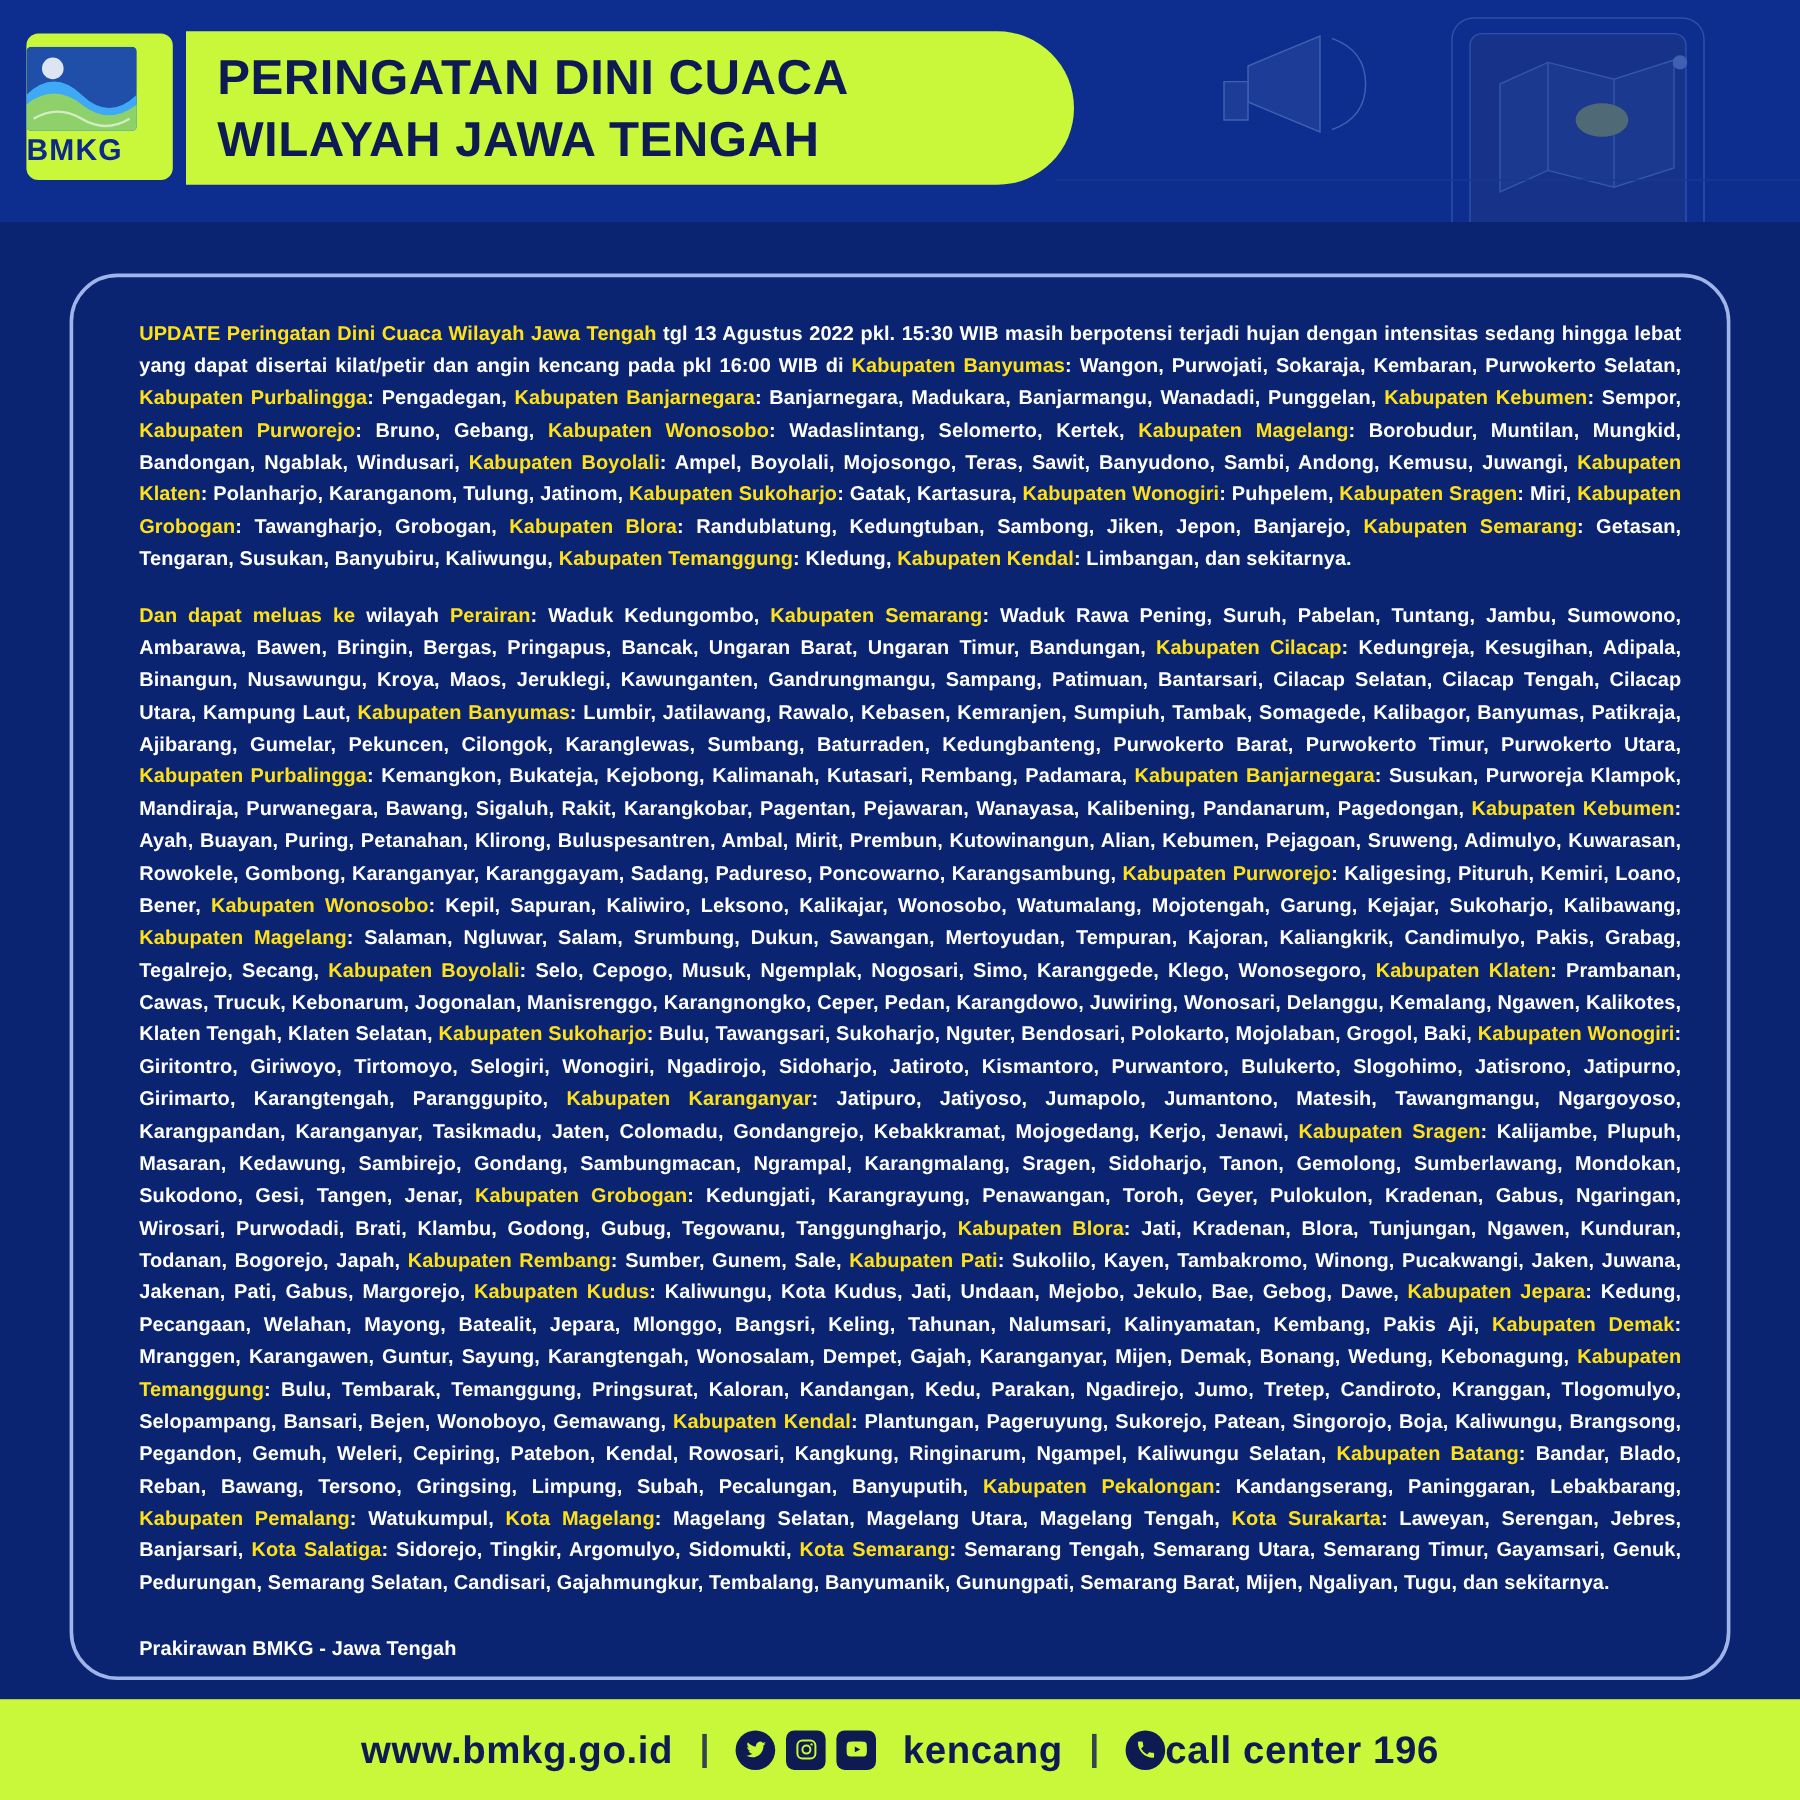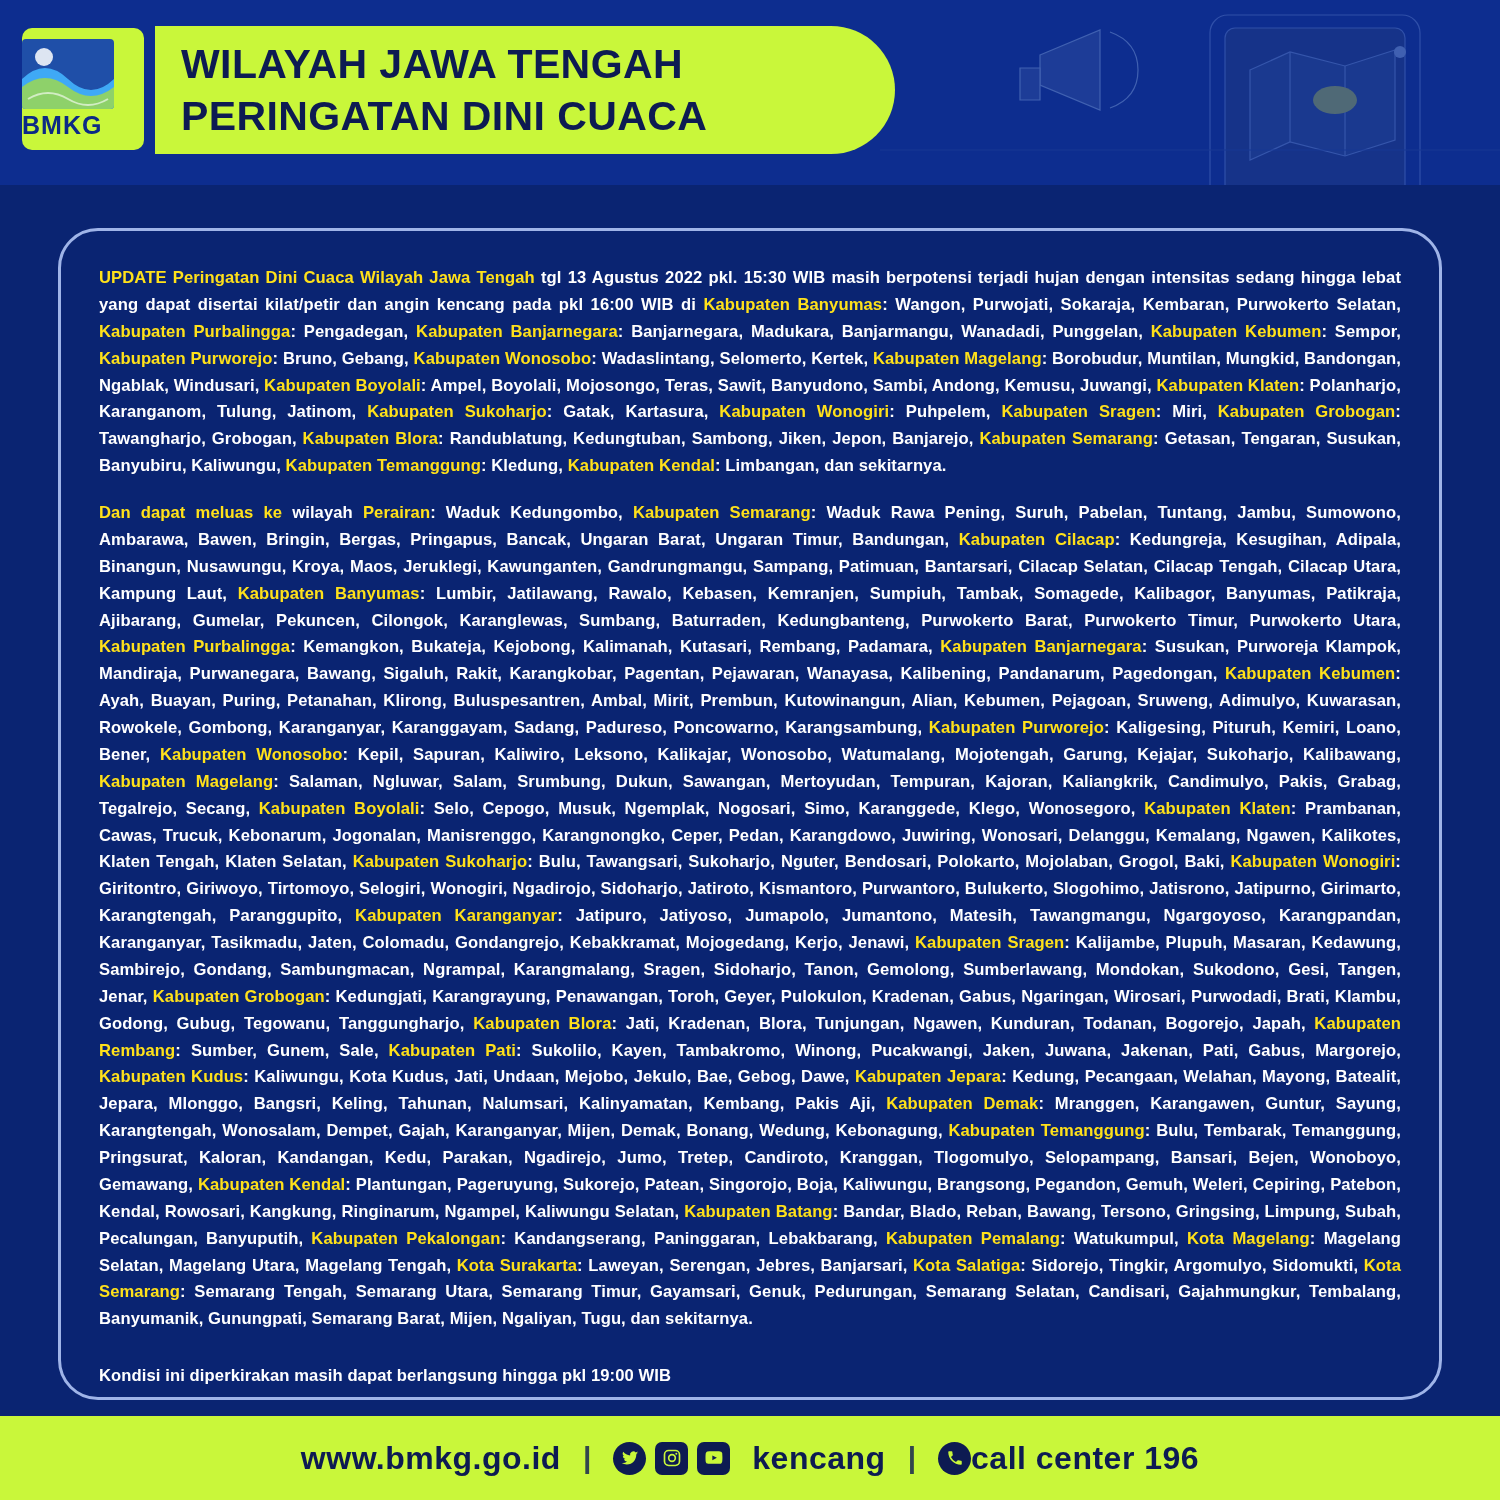--- a/index.html
+++ b/index.html
@@ -79,21 +79,21 @@
     border: 3px solid #9fb4e8;
     border-radius: 40px;
     padding: 34px 38px 10px 38px;
   }
   .para {
     color: #ffffff;
     font-size: 16.6px;
     line-height: 1.62;
     text-align: justify;
     font-weight: bold;
-    margin: 0 0 20px 0;
+    margin: 0 0 20px 17px;
     letter-spacing: 0.1px;
   }
   .hl { color: #ffe11a; }
   .para.closing { margin-top: 30px; margin-bottom: 18px; }
   .para.sign { margin-top: 28px; }
 
   
   .footer {
     position: absolute;
     left: 0; bottom: 0;
@@ -148,29 +148,28 @@
       <rect x="0" y="0" width="92" height="70" fill="#1f4fa8"></rect>
       <path d="M0 40 q 23 -22 46 0 q 23 22 46 0 l0 30 l-92 0 z" fill="#3fa9f5"></path>
       <path d="M0 48 q 23 -18 46 0 q 23 18 46 0 l0 22 l-92 0 z" fill="#8ed16a"></path>
       <circle cx="22" cy="18" r="9" fill="#ffffff" opacity="0.85"></circle>
       <path d="M6 60 q 20 -12 40 0 q 20 12 40 0" stroke="#ffffff" stroke-width="2" fill="none" opacity="0.6"></path>
     </svg>
     <div class="logo-text">BMKG</div>
   </div>
 
   <div class="title-pill">
+    <div class="line">PERINGATAN DINI CUACA</div>
     <div class="line">WILAYAH JAWA TENGAH</div>
-    <div class="line">PERINGATAN DINI CUACA</div>
   </div>
 </div>
 
 <div class="card">
   <p class="para" id="p1"><span class="hl">UPDATE Peringatan Dini Cuaca Wilayah Jawa Tengah</span><span> tgl 13 Agustus 2022 pkl. 15:30 WIB masih berpotensi terjadi hujan dengan intensitas sedang hingga lebat yang dapat disertai kilat/petir dan angin kencang pada pkl 16:00 WIB di </span><span class="hl">Kabupaten Banyumas</span><span>: Wangon, Purwojati, Sokaraja, Kembaran, Purwokerto Selatan, </span><span class="hl">Kabupaten Purbalingga</span><span>: Pengadegan, </span><span class="hl">Kabupaten Banjarnegara</span><span>: Banjarnegara, Madukara, Banjarmangu, Wanadadi, Punggelan, </span><span class="hl">Kabupaten Kebumen</span><span>: Sempor, </span><span class="hl">Kabupaten Purworejo</span><span>: Bruno, Gebang, </span><span class="hl">Kabupaten Wonosobo</span><span>: Wadaslintang, Selomerto, Kertek, </span><span class="hl">Kabupaten Magelang</span><span>: Borobudur, Muntilan, Mungkid, Bandongan, Ngablak, Windusari, </span><span class="hl">Kabupaten Boyolali</span><span>: Ampel, Boyolali, Mojosongo, Teras, Sawit, Banyudono, Sambi, Andong, Kemusu, Juwangi, </span><span class="hl">Kabupaten Klaten</span><span>: Polanharjo, Karanganom, Tulung, Jatinom, </span><span class="hl">Kabupaten Sukoharjo</span><span>: Gatak, Kartasura, </span><span class="hl">Kabupaten Wonogiri</span><span>: Puhpelem, </span><span class="hl">Kabupaten Sragen</span><span>: Miri, </span><span class="hl">Kabupaten Grobogan</span><span>: Tawangharjo, Grobogan, </span><span class="hl">Kabupaten Blora</span><span>: Randublatung, Kedungtuban, Sambong, Jiken, Jepon, Banjarejo, </span><span class="hl">Kabupaten Semarang</span><span>: Getasan, Tengaran, Susukan, Banyubiru, Kaliwungu, </span><span class="hl">Kabupaten Temanggung</span><span>: Kledung, </span><span class="hl">Kabupaten Kendal</span><span>: Limbangan, dan sekitarnya.</span></p>
   <p class="para" id="p2"><span class="hl">Dan dapat meluas ke</span><span> wilayah </span><span class="hl">Perairan</span><span>: Waduk Kedungombo, </span><span class="hl">Kabupaten Semarang</span><span>: Waduk Rawa Pening, Suruh, Pabelan, Tuntang, Jambu, Sumowono, Ambarawa, Bawen, Bringin, Bergas, Pringapus, Bancak, Ungaran Barat, Ungaran Timur, Bandungan, </span><span class="hl">Kabupaten Cilacap</span><span>: Kedungreja, Kesugihan, Adipala, Binangun, Nusawungu, Kroya, Maos, Jeruklegi, Kawunganten, Gandrungmangu, Sampang, Patimuan, Bantarsari, Cilacap Selatan, Cilacap Tengah, Cilacap Utara, Kampung Laut, </span><span class="hl">Kabupaten Banyumas</span><span>: Lumbir, Jatilawang, Rawalo, Kebasen, Kemranjen, Sumpiuh, Tambak, Somagede, Kalibagor, Banyumas, Patikraja, Ajibarang, Gumelar, Pekuncen, Cilongok, Karanglewas, Sumbang, Baturraden, Kedungbanteng, Purwokerto Barat, Purwokerto Timur, Purwokerto Utara, </span><span class="hl">Kabupaten Purbalingga</span><span>: Kemangkon, Bukateja, Kejobong, Kalimanah, Kutasari, Rembang, Padamara, </span><span class="hl">Kabupaten Banjarnegara</span><span>: Susukan, Purworeja Klampok, Mandiraja, Purwanegara, Bawang, Sigaluh, Rakit, Karangkobar, Pagentan, Pejawaran, Wanayasa, Kalibening, Pandanarum, Pagedongan, </span><span class="hl">Kabupaten Kebumen</span><span>: Ayah, Buayan, Puring, Petanahan, Klirong, Buluspesantren, Ambal, Mirit, Prembun, Kutowinangun, Alian, Kebumen, Pejagoan, Sruweng, Adimulyo, Kuwarasan, Rowokele, Gombong, Karanganyar, Karanggayam, Sadang, Padureso, Poncowarno, Karangsambung, </span><span class="hl">Kabupaten Purworejo</span><span>: Kaligesing, Pituruh, Kemiri, Loano, Bener, </span><span class="hl">Kabupaten Wonosobo</span><span>: Kepil, Sapuran, Kaliwiro, Leksono, Kalikajar, Wonosobo, Watumalang, Mojotengah, Garung, Kejajar, Sukoharjo, Kalibawang, </span><span class="hl">Kabupaten Magelang</span><span>: Salaman, Ngluwar, Salam, Srumbung, Dukun, Sawangan, Mertoyudan, Tempuran, Kajoran, Kaliangkrik, Candimulyo, Pakis, Grabag, Tegalrejo, Secang, </span><span class="hl">Kabupaten Boyolali</span><span>: Selo, Cepogo, Musuk, Ngemplak, Nogosari, Simo, Karanggede, Klego, Wonosegoro, </span><span class="hl">Kabupaten Klaten</span><span>: Prambanan, Cawas, Trucuk, Kebonarum, Jogonalan, Manisrenggo, Karangnongko, Ceper, Pedan, Karangdowo, Juwiring, Wonosari, Delanggu, Kemalang, Ngawen, Kalikotes, Klaten Tengah, Klaten Selatan, </span><span class="hl">Kabupaten Sukoharjo</span><span>: Bulu, Tawangsari, Sukoharjo, Nguter, Bendosari, Polokarto, Mojolaban, Grogol, Baki, </span><span class="hl">Kabupaten Wonogiri</span><span>: Giritontro, Giriwoyo, Tirtomoyo, Selogiri, Wonogiri, Ngadirojo, Sidoharjo, Jatiroto, Kismantoro, Purwantoro, Bulukerto, Slogohimo, Jatisrono, Jatipurno, Girimarto, Karangtengah, Paranggupito, </span><span class="hl">Kabupaten Karanganyar</span><span>: Jatipuro, Jatiyoso, Jumapolo, Jumantono, Matesih, Tawangmangu, Ngargoyoso, Karangpandan, Karanganyar, Tasikmadu, Jaten, Colomadu, Gondangrejo, Kebakkramat, Mojogedang, Kerjo, Jenawi, </span><span class="hl">Kabupaten Sragen</span><span>: Kalijambe, Plupuh, Masaran, Kedawung, Sambirejo, Gondang, Sambungmacan, Ngrampal, Karangmalang, Sragen, Sidoharjo, Tanon, Gemolong, Sumberlawang, Mondokan, Sukodono, Gesi, Tangen, Jenar, </span><span class="hl">Kabupaten Grobogan</span><span>: Kedungjati, Karangrayung, Penawangan, Toroh, Geyer, Pulokulon, Kradenan, Gabus, Ngaringan, Wirosari, Purwodadi, Brati, Klambu, Godong, Gubug, Tegowanu, Tanggungharjo, </span><span class="hl">Kabupaten Blora</span><span>: Jati, Kradenan, Blora, Tunjungan, Ngawen, Kunduran, Todanan, Bogorejo, Japah, </span><span class="hl">Kabupaten Rembang</span><span>: Sumber, Gunem, Sale, </span><span class="hl">Kabupaten Pati</span><span>: Sukolilo, Kayen, Tambakromo, Winong, Pucakwangi, Jaken, Juwana, Jakenan, Pati, Gabus, Margorejo, </span><span class="hl">Kabupaten Kudus</span><span>: Kaliwungu, Kota Kudus, Jati, Undaan, Mejobo, Jekulo, Bae, Gebog, Dawe, </span><span class="hl">Kabupaten Jepara</span><span>: Kedung, Pecangaan, Welahan, Mayong, Batealit, Jepara, Mlonggo, Bangsri, Keling, Tahunan, Nalumsari, Kalinyamatan, Kembang, Pakis Aji, </span><span class="hl">Kabupaten Demak</span><span>: Mranggen, Karangawen, Guntur, Sayung, Karangtengah, Wonosalam, Dempet, Gajah, Karanganyar, Mijen, Demak, Bonang, Wedung, Kebonagung, </span><span class="hl">Kabupaten Temanggung</span><span>: Bulu, Tembarak, Temanggung, Pringsurat, Kaloran, Kandangan, Kedu, Parakan, Ngadirejo, Jumo, Tretep, Candiroto, Kranggan, Tlogomulyo, Selopampang, Bansari, Bejen, Wonoboyo, Gemawang, </span><span class="hl">Kabupaten Kendal</span><span>: Plantungan, Pageruyung, Sukorejo, Patean, Singorojo, Boja, Kaliwungu, Brangsong, Pegandon, Gemuh, Weleri, Cepiring, Patebon, Kendal, Rowosari, Kangkung, Ringinarum, Ngampel, Kaliwungu Selatan, </span><span class="hl">Kabupaten Batang</span><span>: Bandar, Blado, Reban, Bawang, Tersono, Gringsing, Limpung, Subah, Pecalungan, Banyuputih, </span><span class="hl">Kabupaten Pekalongan</span><span>: Kandangserang, Paninggaran, Lebakbarang, </span><span class="hl">Kabupaten Pemalang</span><span>: Watukumpul, </span><span class="hl">Kota Magelang</span><span>: Magelang Selatan, Magelang Utara, Magelang Tengah, </span><span class="hl">Kota Surakarta</span><span>: Laweyan, Serengan, Jebres, Banjarsari, </span><span class="hl">Kota Salatiga</span><span>: Sidorejo, Tingkir, Argomulyo, Sidomukti, </span><span class="hl">Kota Semarang</span><span>: Semarang Tengah, Semarang Utara, Semarang Timur, Gayamsari, Genuk, Pedurungan, Semarang Selatan, Candisari, Gajahmungkur, Tembalang, Banyumanik, Gunungpati, Semarang Barat, Mijen, Ngaliyan, Tugu, dan sekitarnya.</span></p>
-  <p class="para closing">Kondisi ini diperkirakan masih dapat berlangsung hingga pkl 19:00 WIB</p>
   <p class="para sign">Prakirawan BMKG - Jawa Tengah</p>
 </div>
 
 <div class="footer">
   <span class="footer-text">www.bmkg.go.id</span>
   <span class="sep">|</span>
   <span class="social">
     <span class="sicon round">
       <svg width="20" height="20" viewBox="0 0 24 24" fill="#c9f73a">
           <path d="M22 5.9c-.7.3-1.5.5-2.3.6.8-.5 1.4-1.3 1.7-2.2-.8.5-1.6.8-2.5 1a4 4 0 0 0-6.8 3.6A11.3 11.3 0 0 1 3.9 4.6a4 4 0 0 0 1.2 5.3c-.6 0-1.2-.2-1.8-.5a4 4 0 0 0 3.2 3.9c-.6.2-1.2.2-1.8.1a4 4 0 0 0 3.7 2.8A8 8 0 0 1 2 17.9a11.3 11.3 0 0 0 6.1 1.8c7.3 0 11.4-6.1 11.4-11.4v-.5c.8-.6 1.5-1.3 2-2z"></path>

